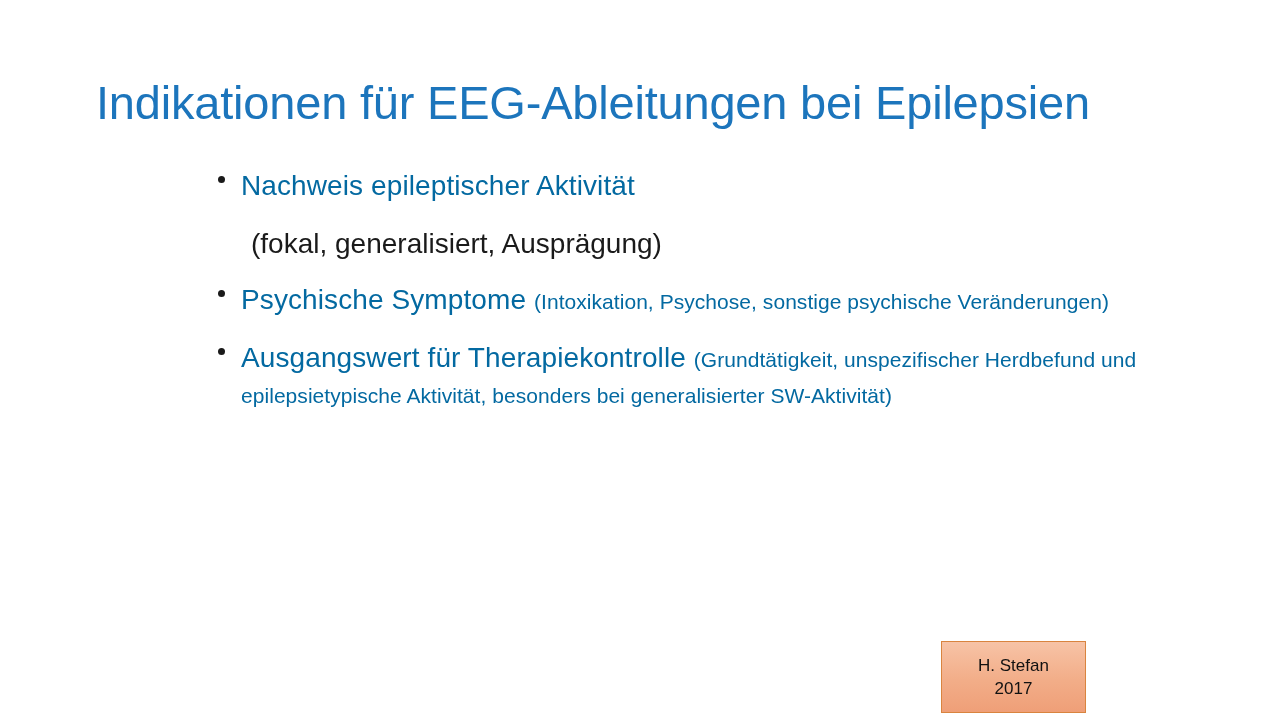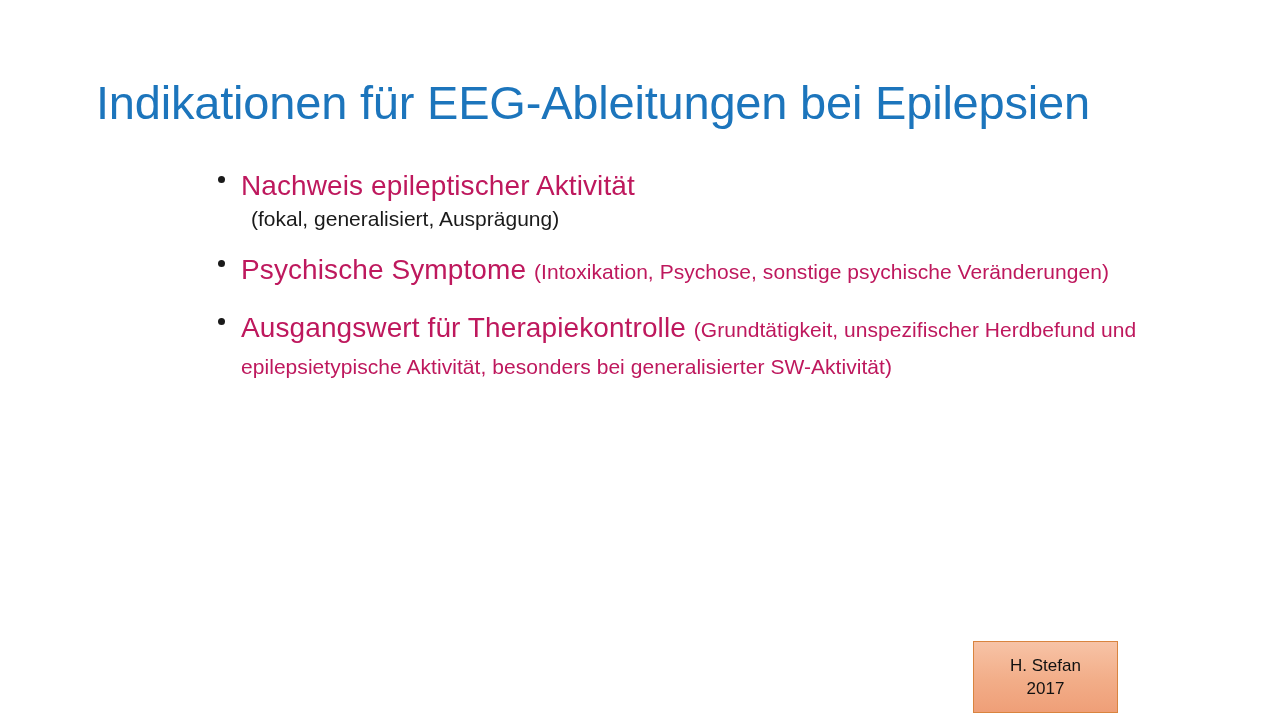--- a/index.html
+++ b/index.html
@@ -67,46 +67,47 @@
     height: 7px;
     background: #1a1a1a;
     border-radius: 50%;
   }
 
   .bullet-text {
     display: block;
     font-size: 28px;
     line-height: 1.30;
     font-weight: 400;
-    color: #be185d;
+    color: #0369a1;
     letter-spacing: 0.1px;
   }
 
   
   .sub-text {
     font-size: 21px;
     line-height: 1.38;
     letter-spacing: 0.05px;
   }
 
   
   .sub-block {
     display: block;
     padding-left: 10px;
-    font-size: 21px;
+    font-size: 28px;
     line-height: 1.40;
+    margin-top: 20px;
   }
 
   .item-gap-lg { margin-bottom: 22px; }
   .item-gap-md { margin-bottom: 18px; }
 
   
   .attribution-box {
     position: absolute;
-    left: 973px;
+    left: 941px;
     top: 641px;
     width: 145px;
     height: 72px;
     border: 1px solid #D9843F;
     background: linear-gradient(to bottom, #F7C3A6 0%, #F2AD88 55%, #EF9F78 100%);
     box-sizing: border-box;
     display: flex;
     flex-direction: column;
     align-items: center;
     justify-content: center;

